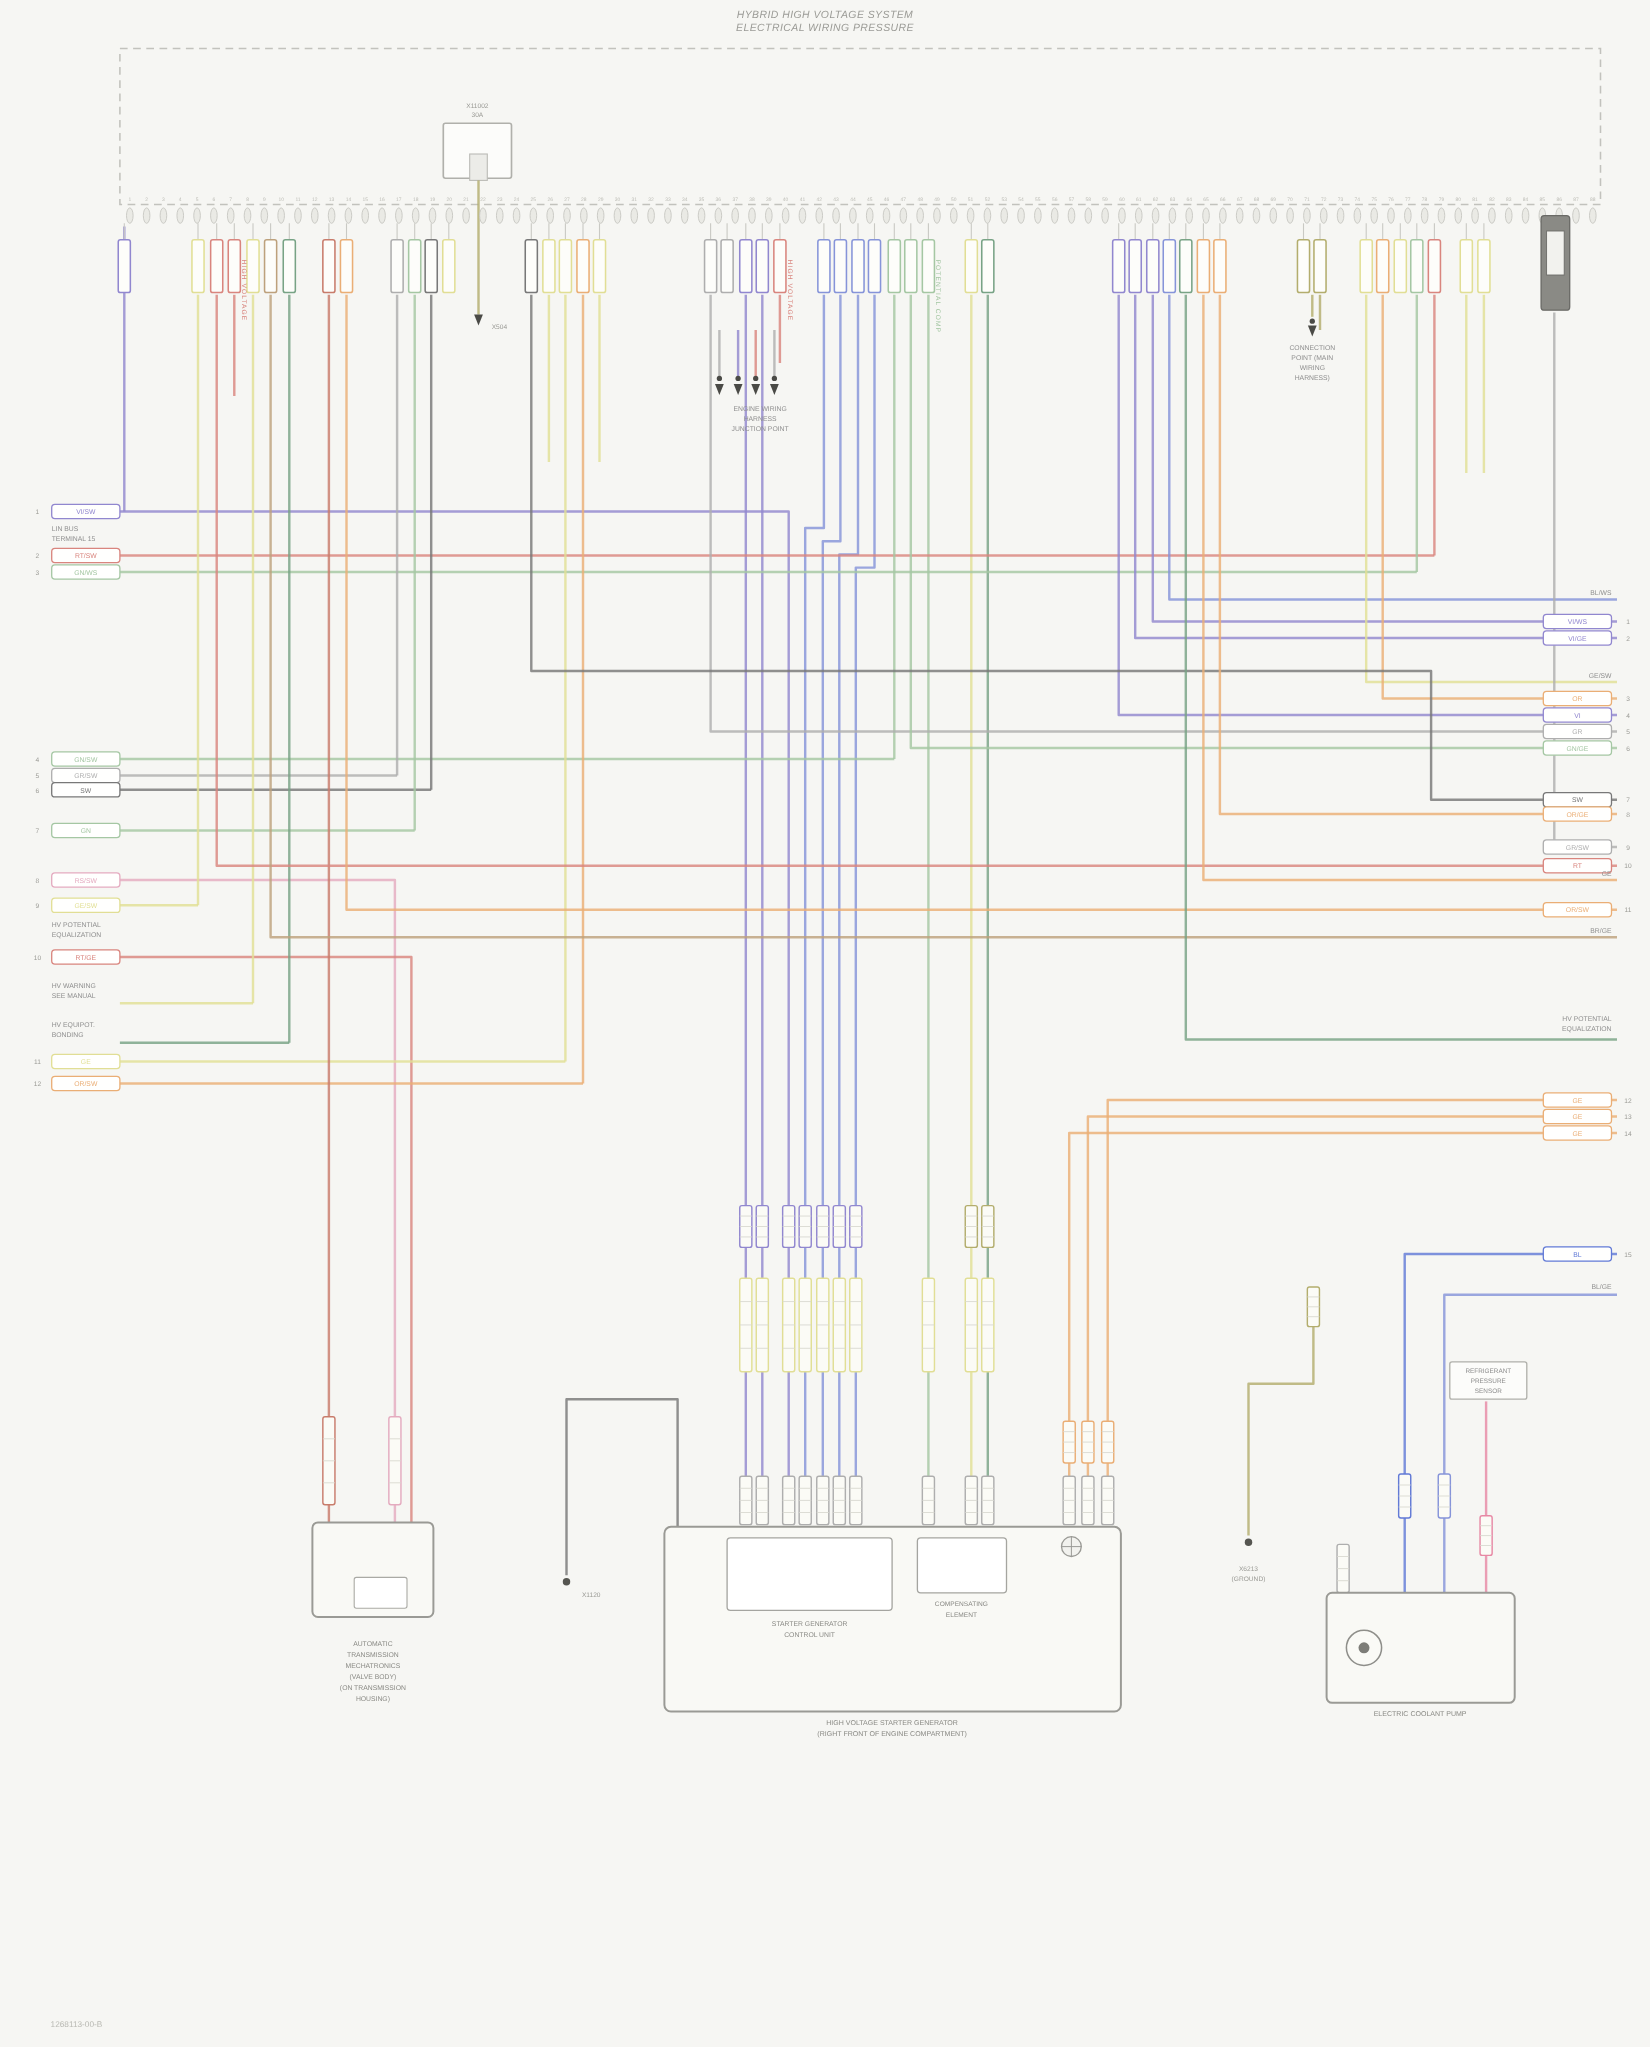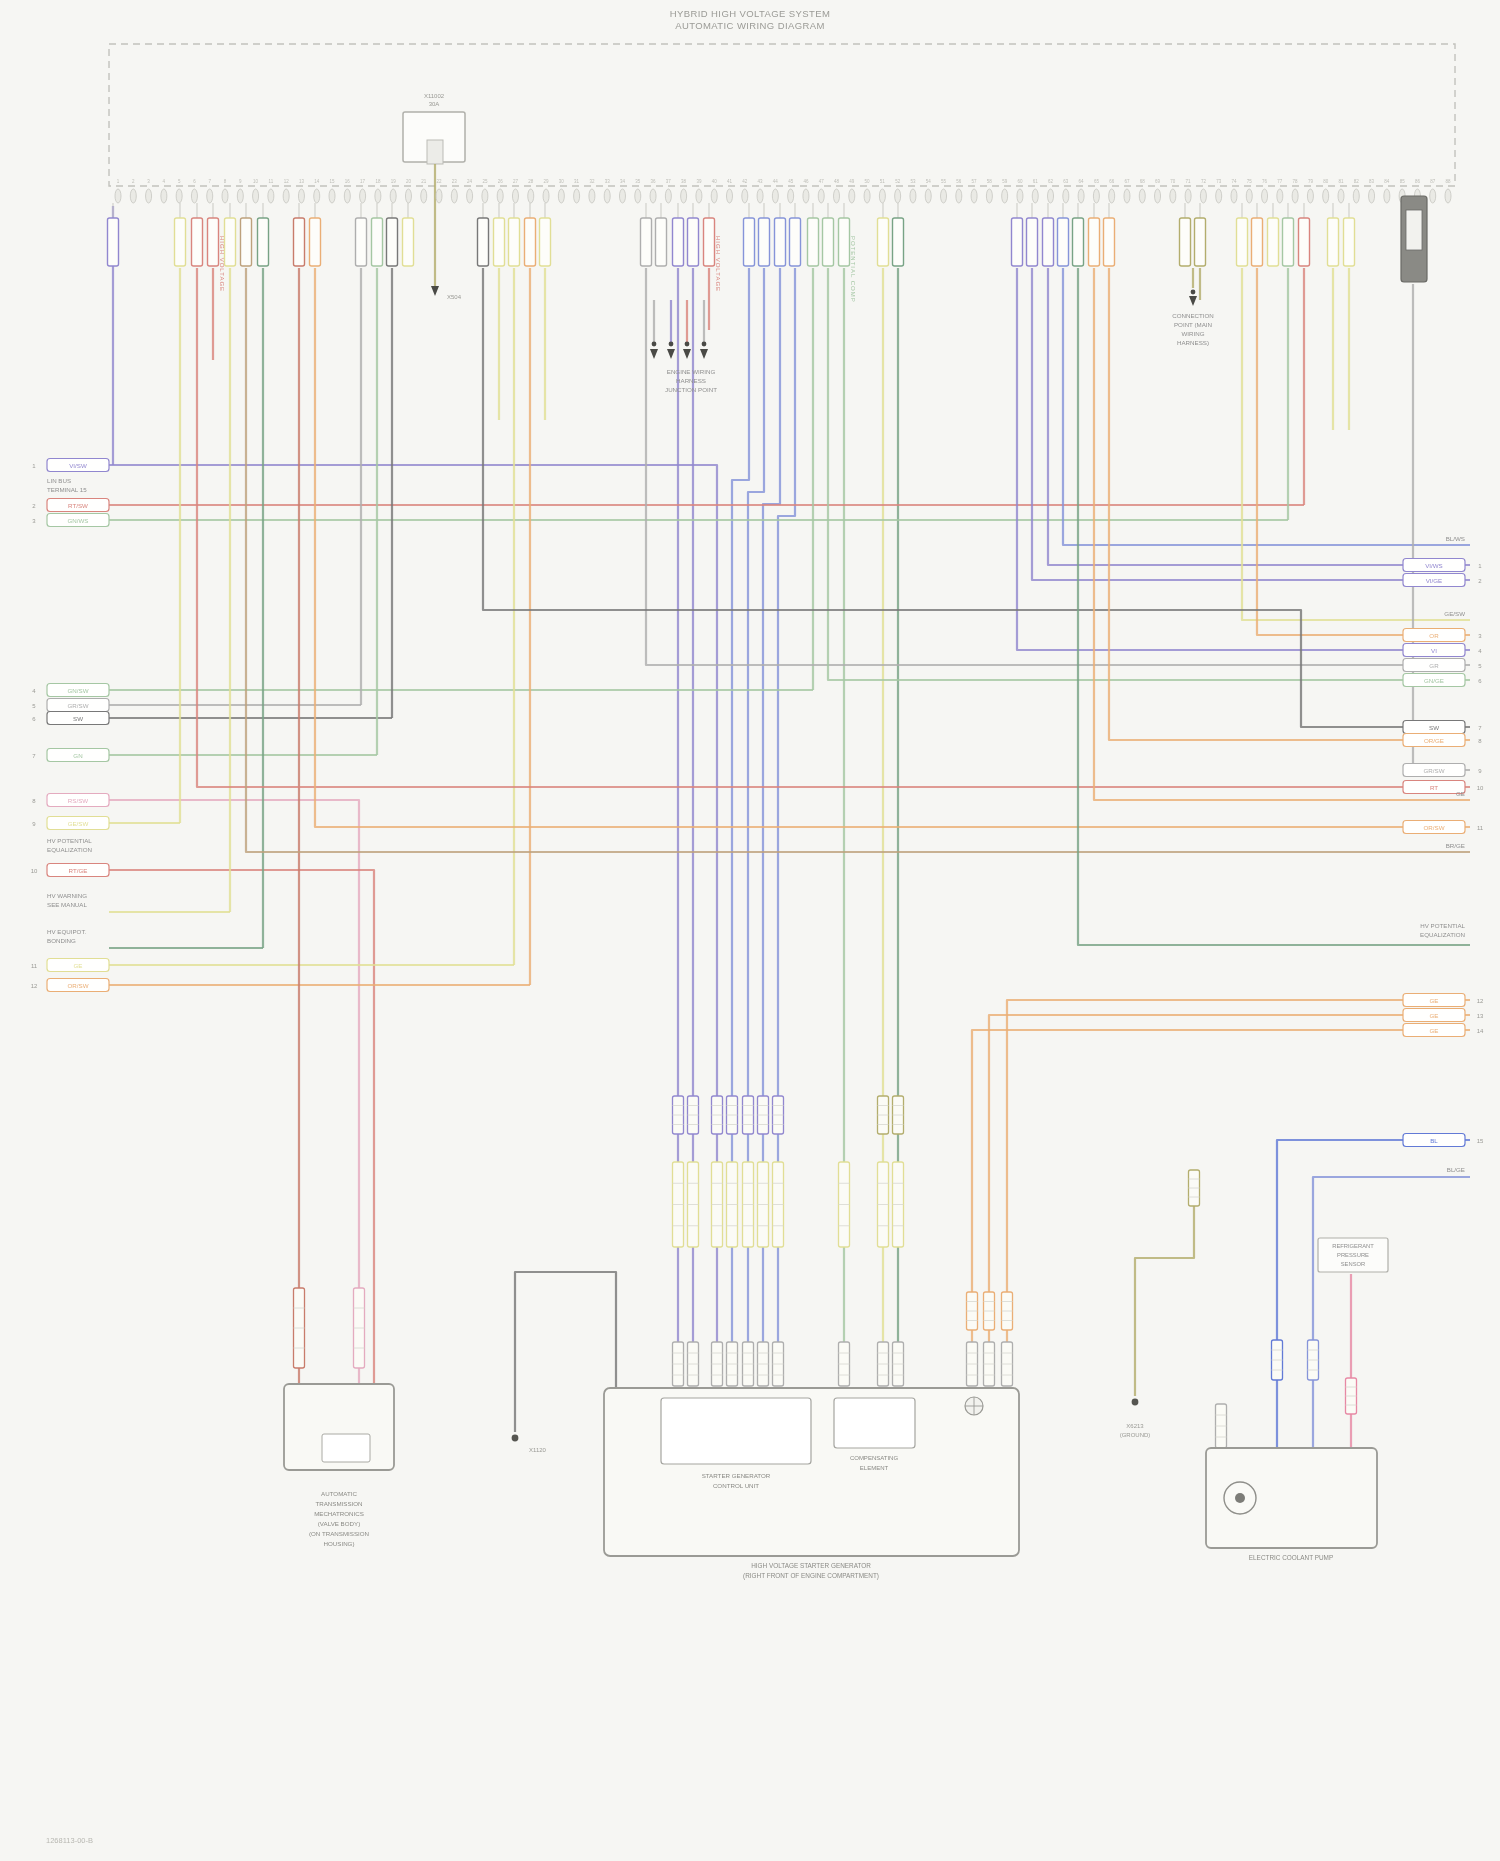--- a/index.html
+++ b/index.html
@@ -1,30 +1,30 @@
 <!DOCTYPE html>
 <html><head>
 <meta charset="utf-8">
 <style>
   html,body{margin:0;padding:0;background:#f6f6f3;}
   .page{position:relative;width:1500px;height:1861px;background:#f6f6f3;overflow:hidden;
         font-family:"Liberation Sans",sans-serif;filter:blur(0.4px) saturate(.9);}
   .title{position:absolute;top:8px;left:0;width:100%;text-align:center;color:#9b9b96;
-         font-size:9.5px;line-height:12px;letter-spacing:.4px;}
+         font-size:9.5px;line-height:12px;letter-spacing:.4px;font-style:italic;}
   .footer{position:absolute;left:46px;top:1836px;font-size:7.5px;color:#b8b8b2;}
   svg{position:absolute;left:0;top:0;}
   text{font-family:"Liberation Sans",sans-serif;}
 </style>
 </head>
 <body>
 
 <div class="page">
   <div class="title">
     <div>HYBRID HIGH VOLTAGE SYSTEM</div>
-    <div>AUTOMATIC WIRING DIAGRAM</div>
+    <div>ELECTRICAL WIRING PRESSURE</div>
   </div>
   <svg id="diagram" width="1500" height="1861" viewBox="0 0 1500 1861">
       <rect x="109" y="44" width="1346" height="142" fill="none" stroke="#c2c2bc" stroke-width="1.4" stroke-dasharray="7 5"></rect>
       <rect x="403" y="112" width="62" height="50" rx="2" fill="#fcfcfa" stroke="#b0b0aa" stroke-width="1.5"></rect>
       <rect x="427" y="140" width="16" height="24" fill="#ecece8" stroke="#bbbbb6"></rect>
       <text x="434" y="98" font-size="6" fill="#9a9a95" text-anchor="middle">X11002</text>
       <text x="434" y="106" font-size="6" fill="#9a9a95" text-anchor="middle">30A</text>
       <path d="M 113,206 L 113,465" fill="none" stroke="#9186d6" stroke-width="2.2" stroke-opacity="0.82" stroke-linejoin="round"></path>
       <path d="M 109,465 L 717,465 L 717,1096" fill="none" stroke="#9186d6" stroke-width="2.2" stroke-opacity="0.82" stroke-linejoin="round"></path>
       <path d="M 678,268 L 678,1096" fill="none" stroke="#9186d6" stroke-width="2.2" stroke-opacity="0.82" stroke-linejoin="round"></path>

